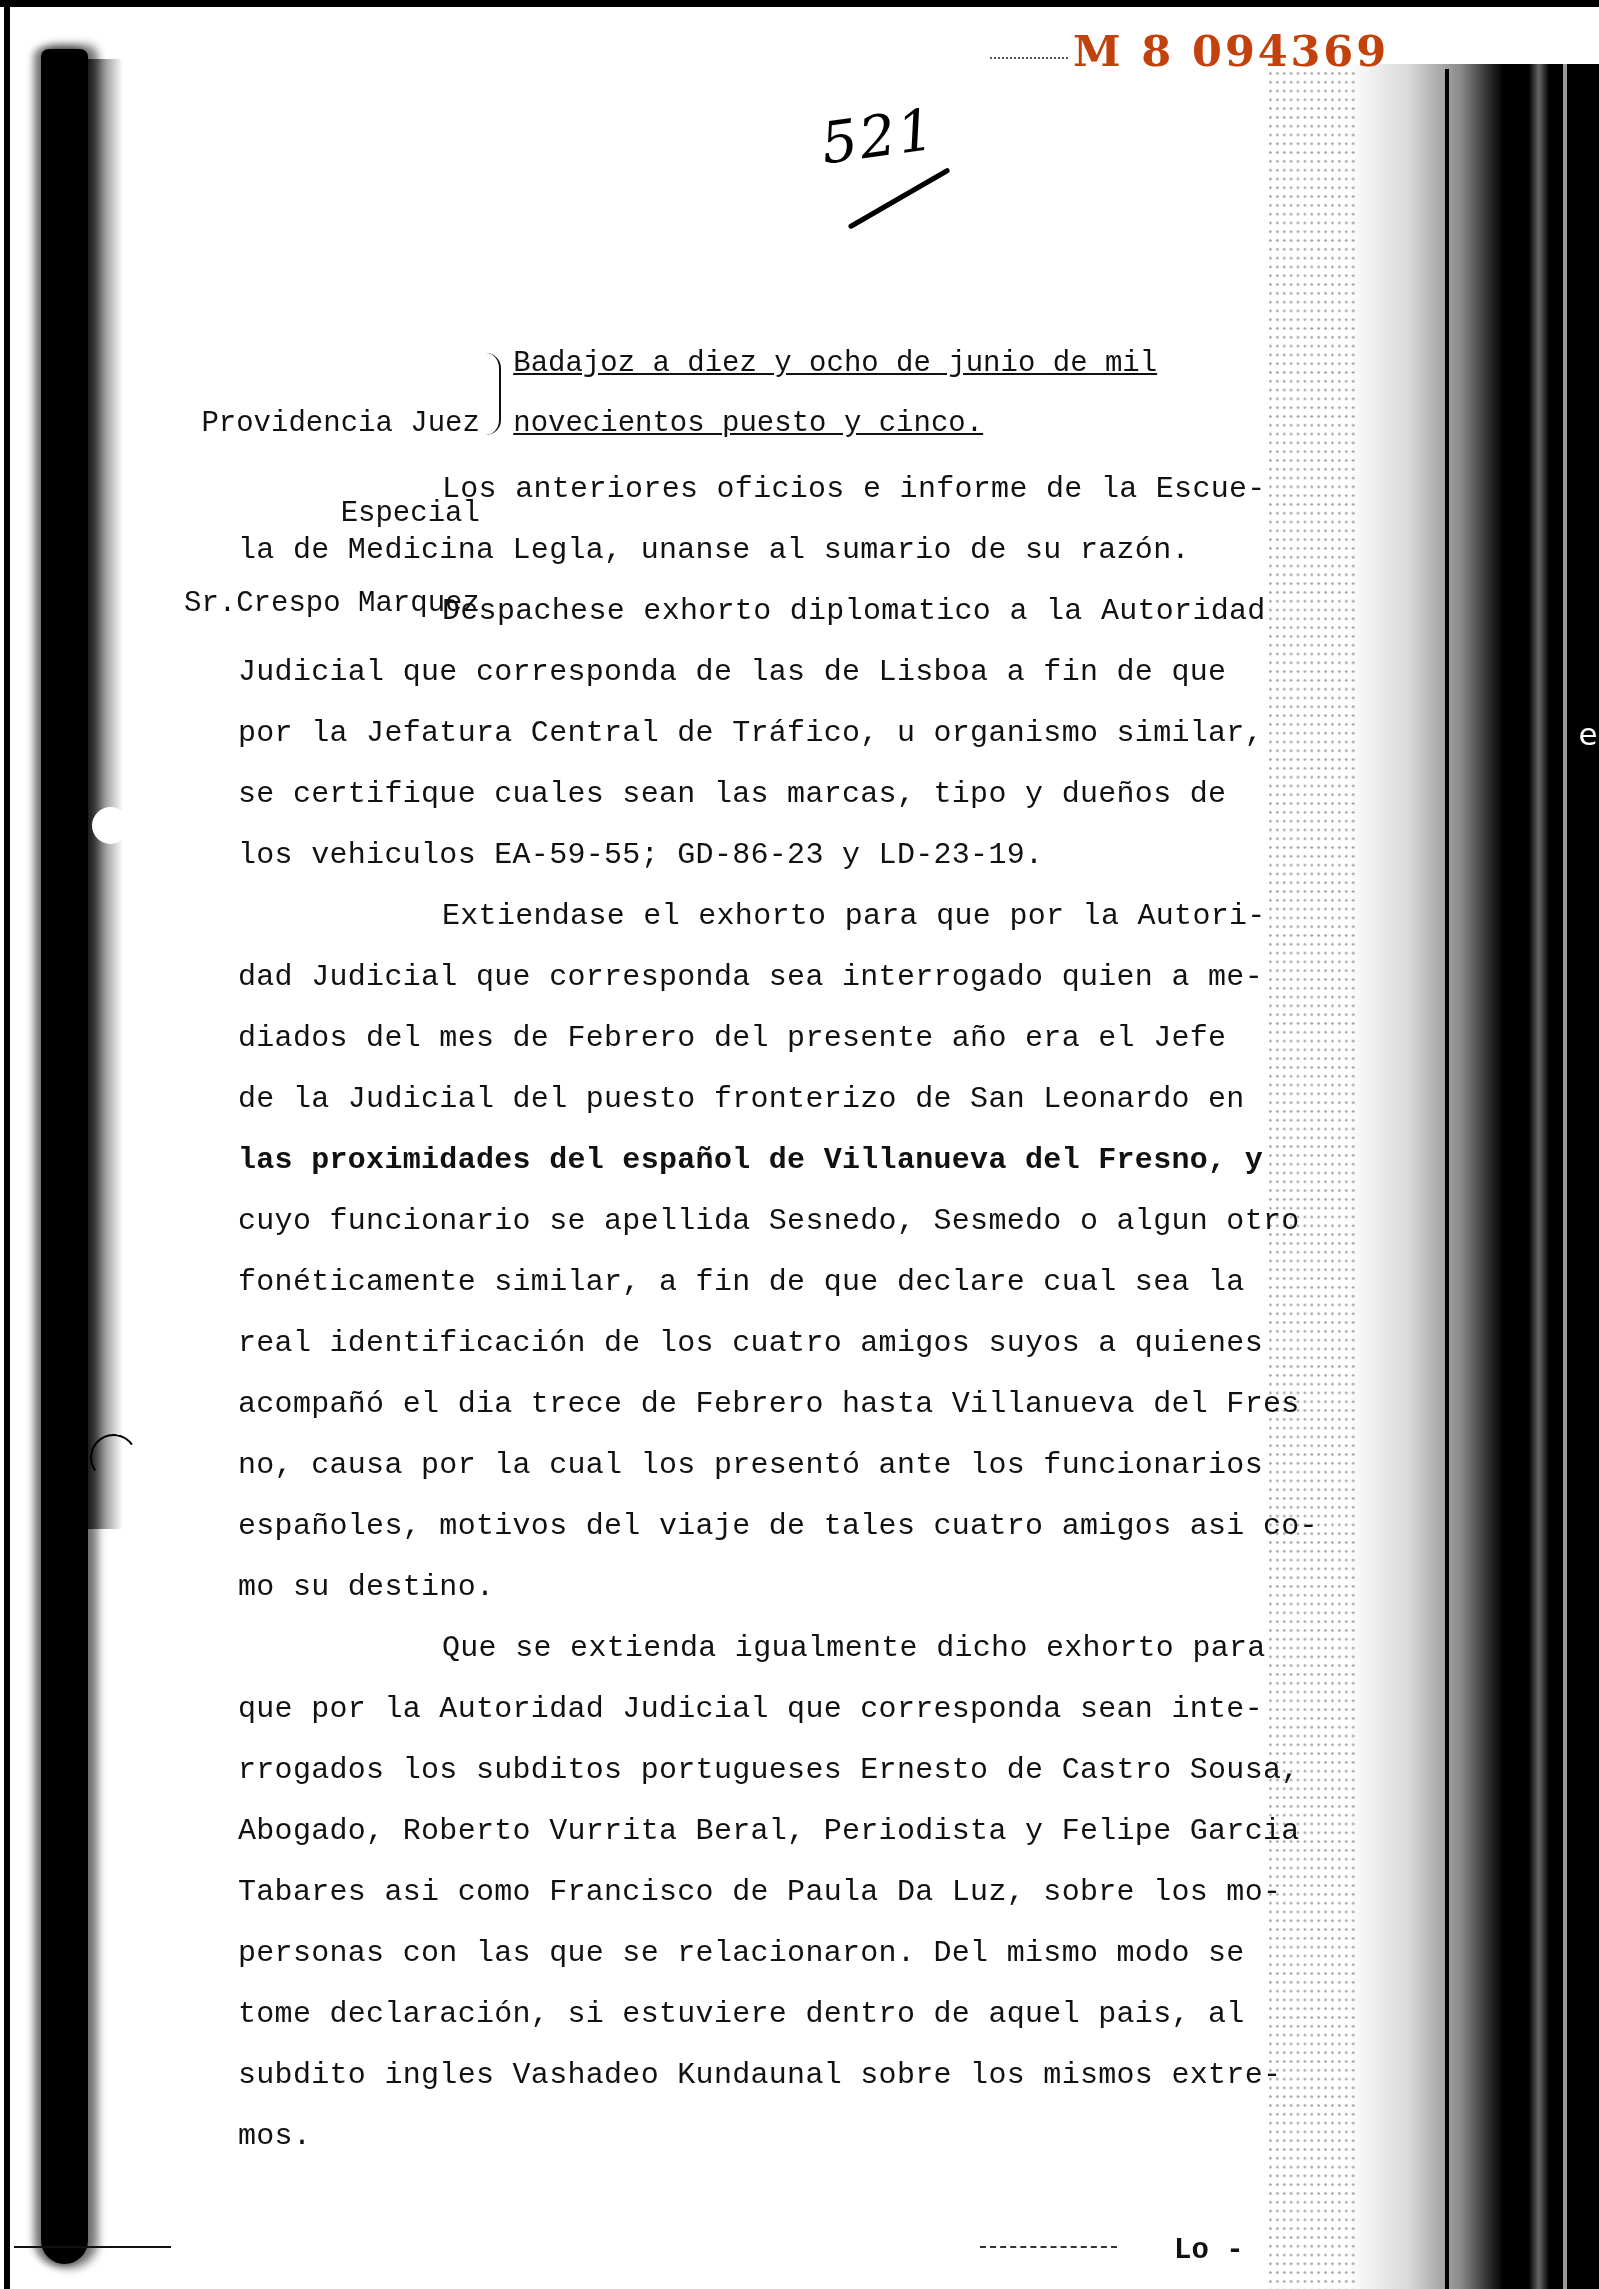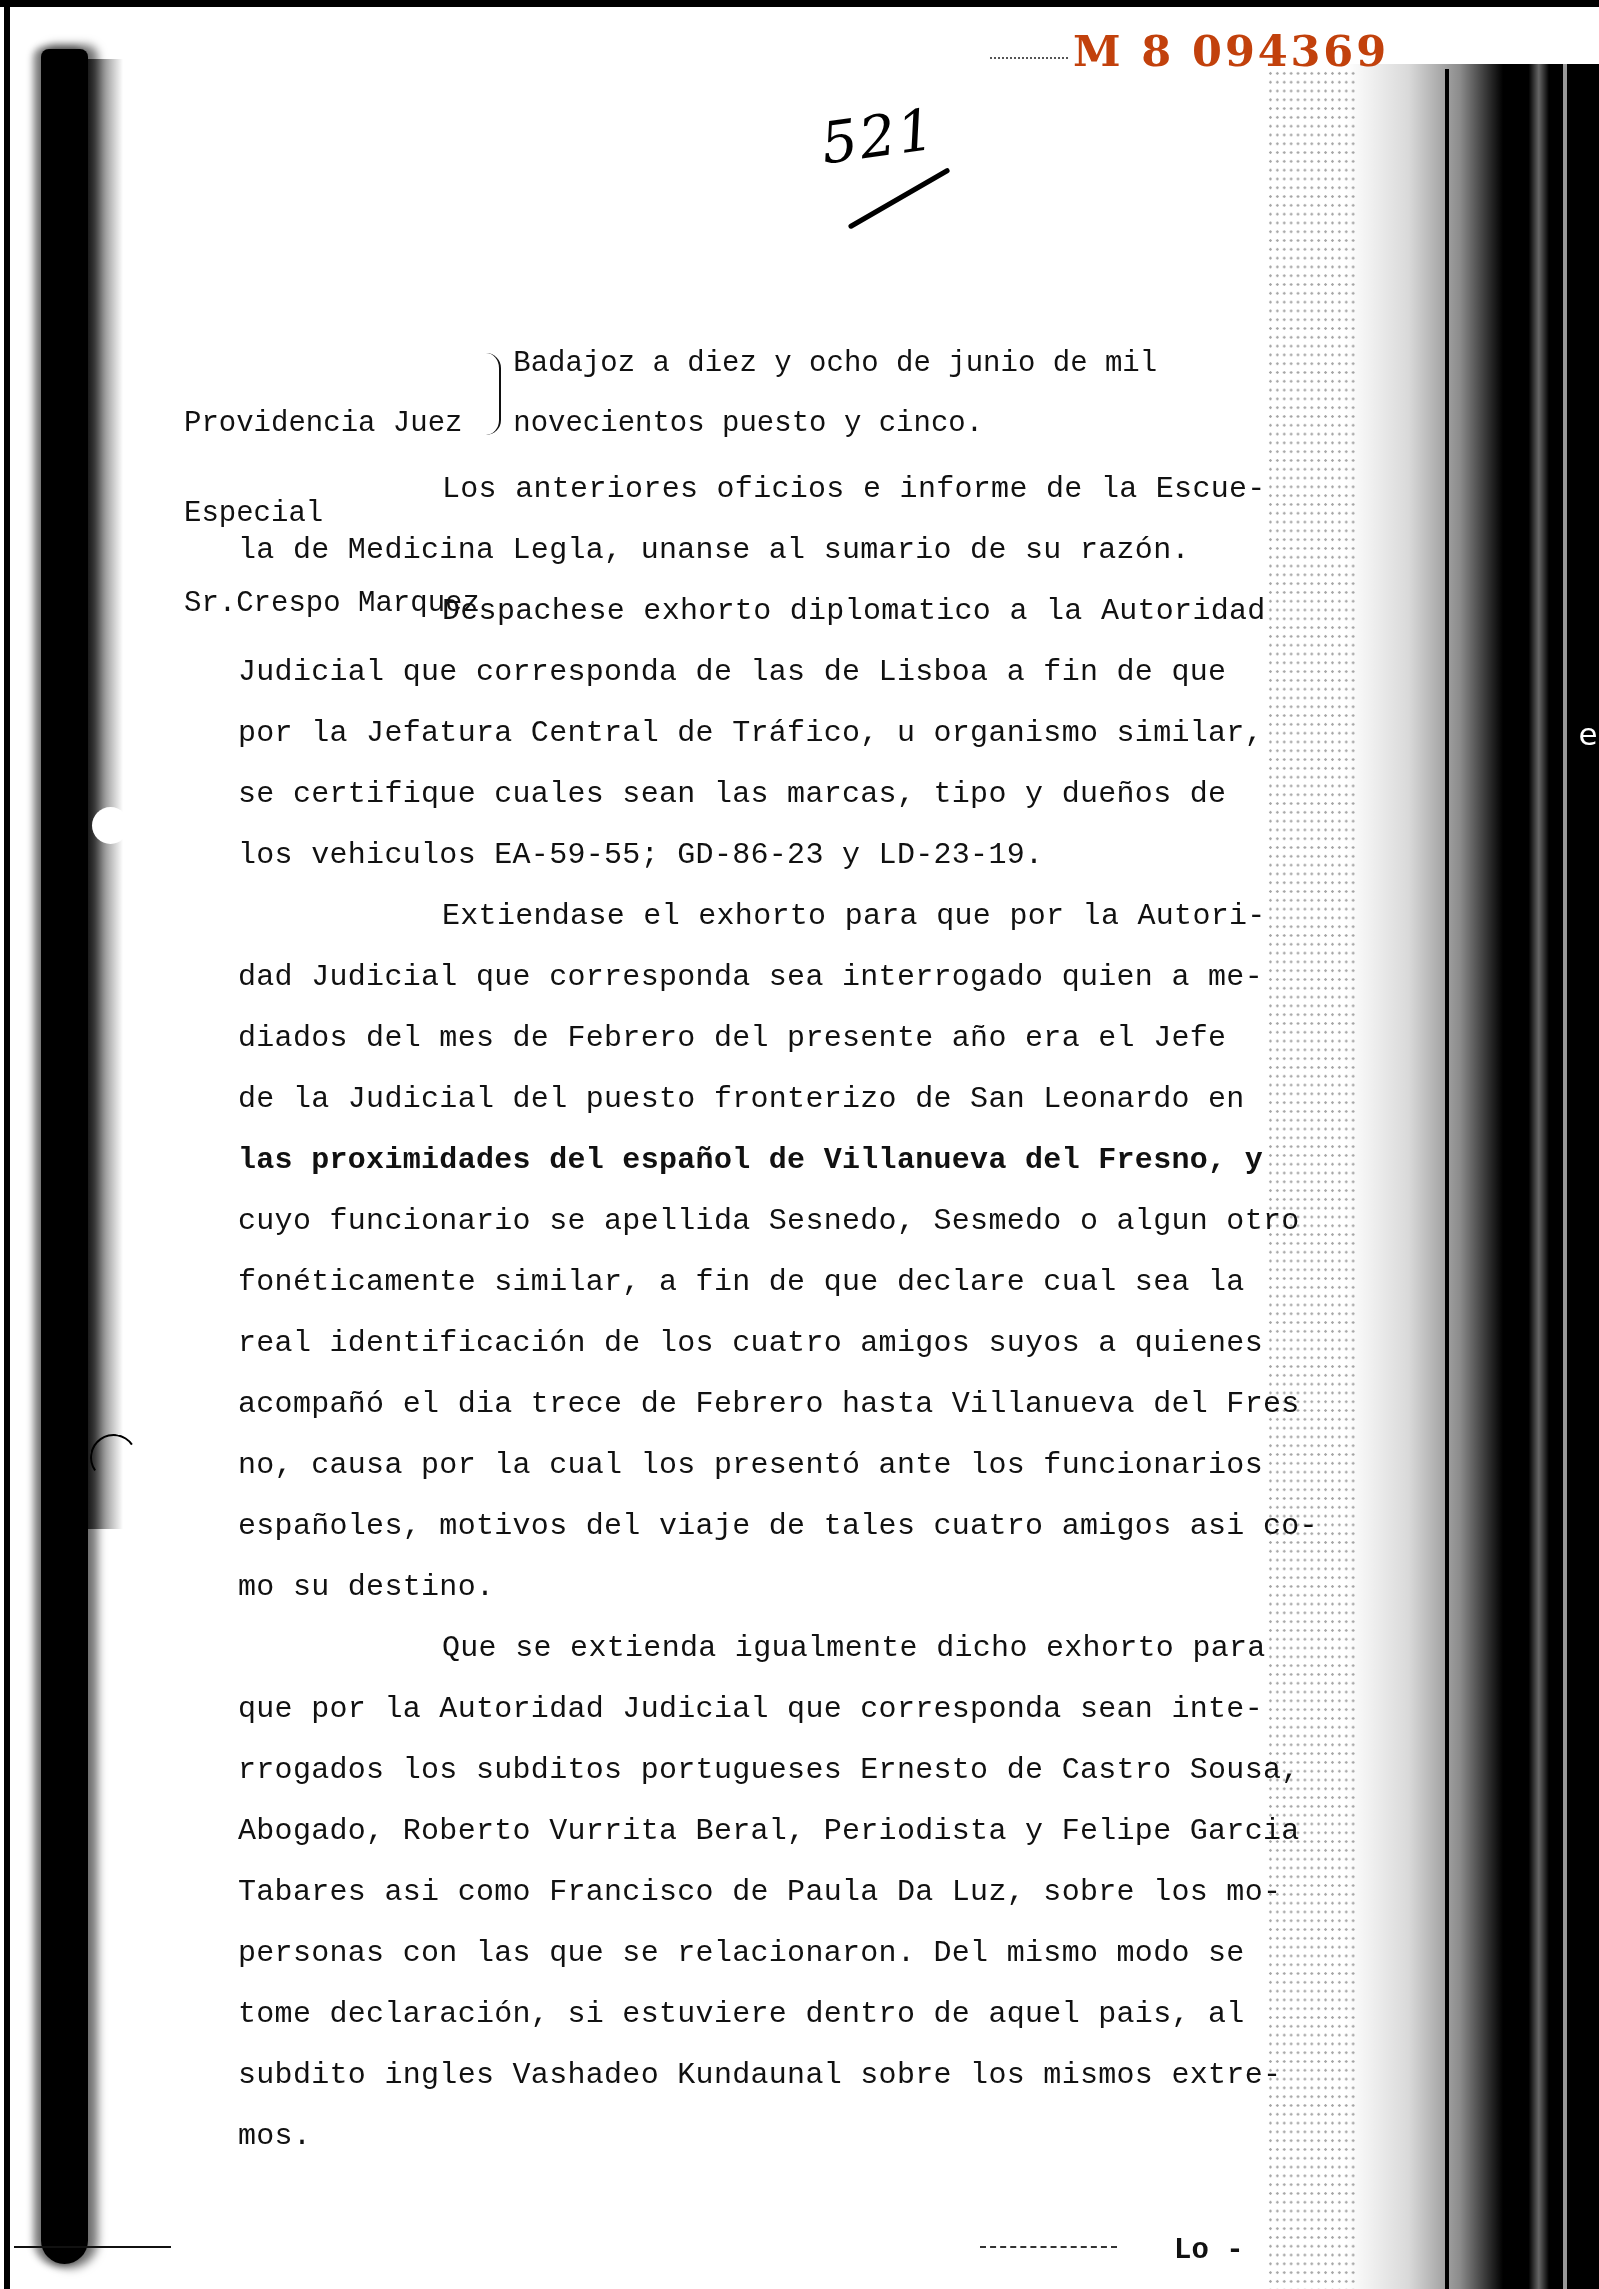--- a/index.html
+++ b/index.html
@@ -66,26 +66,26 @@
     .page-number-stroke {
       position: absolute; left: 841px; top: 196px; width: 116px; height: 4.9px;
       background: #000; transform: rotate(-30deg); border-radius: 2.9px;
     }
 
     
     .heading {
       position: absolute; left: 184px; top: 349px; display: flex; align-items: flex-start;
       font-size: 29px; line-height: 30px;
     }
-    .heading-left { text-align: left; white-space: pre; }
+    .heading-left { text-align: right; white-space: pre; }
     .brace {
       width: 13.7px; height: 82px; margin: 3.9px 11.8px 0 5.9px;
       border-right: 2px solid #111; border-radius: 0 39px 39px 0;
     }
-    .heading-right { display: flex; flex-direction: column; justify-content: space-between; height: 90px; }
+    .heading-right { display: flex; flex-direction: column; justify-content: space-between; height: 90px; text-decoration: underline; }
 
     
     .body-text {
       position: absolute; left: 198px; top: 459px; width: 1117px;
       font-size: 30px; line-height: 61px; letter-spacing: 0.3px;
     }
     .line { white-space: pre; height: 61px; margin-left: 40px; }
     .indent { padding-left: 204px; }
     .b { font-weight: bold; }
 

